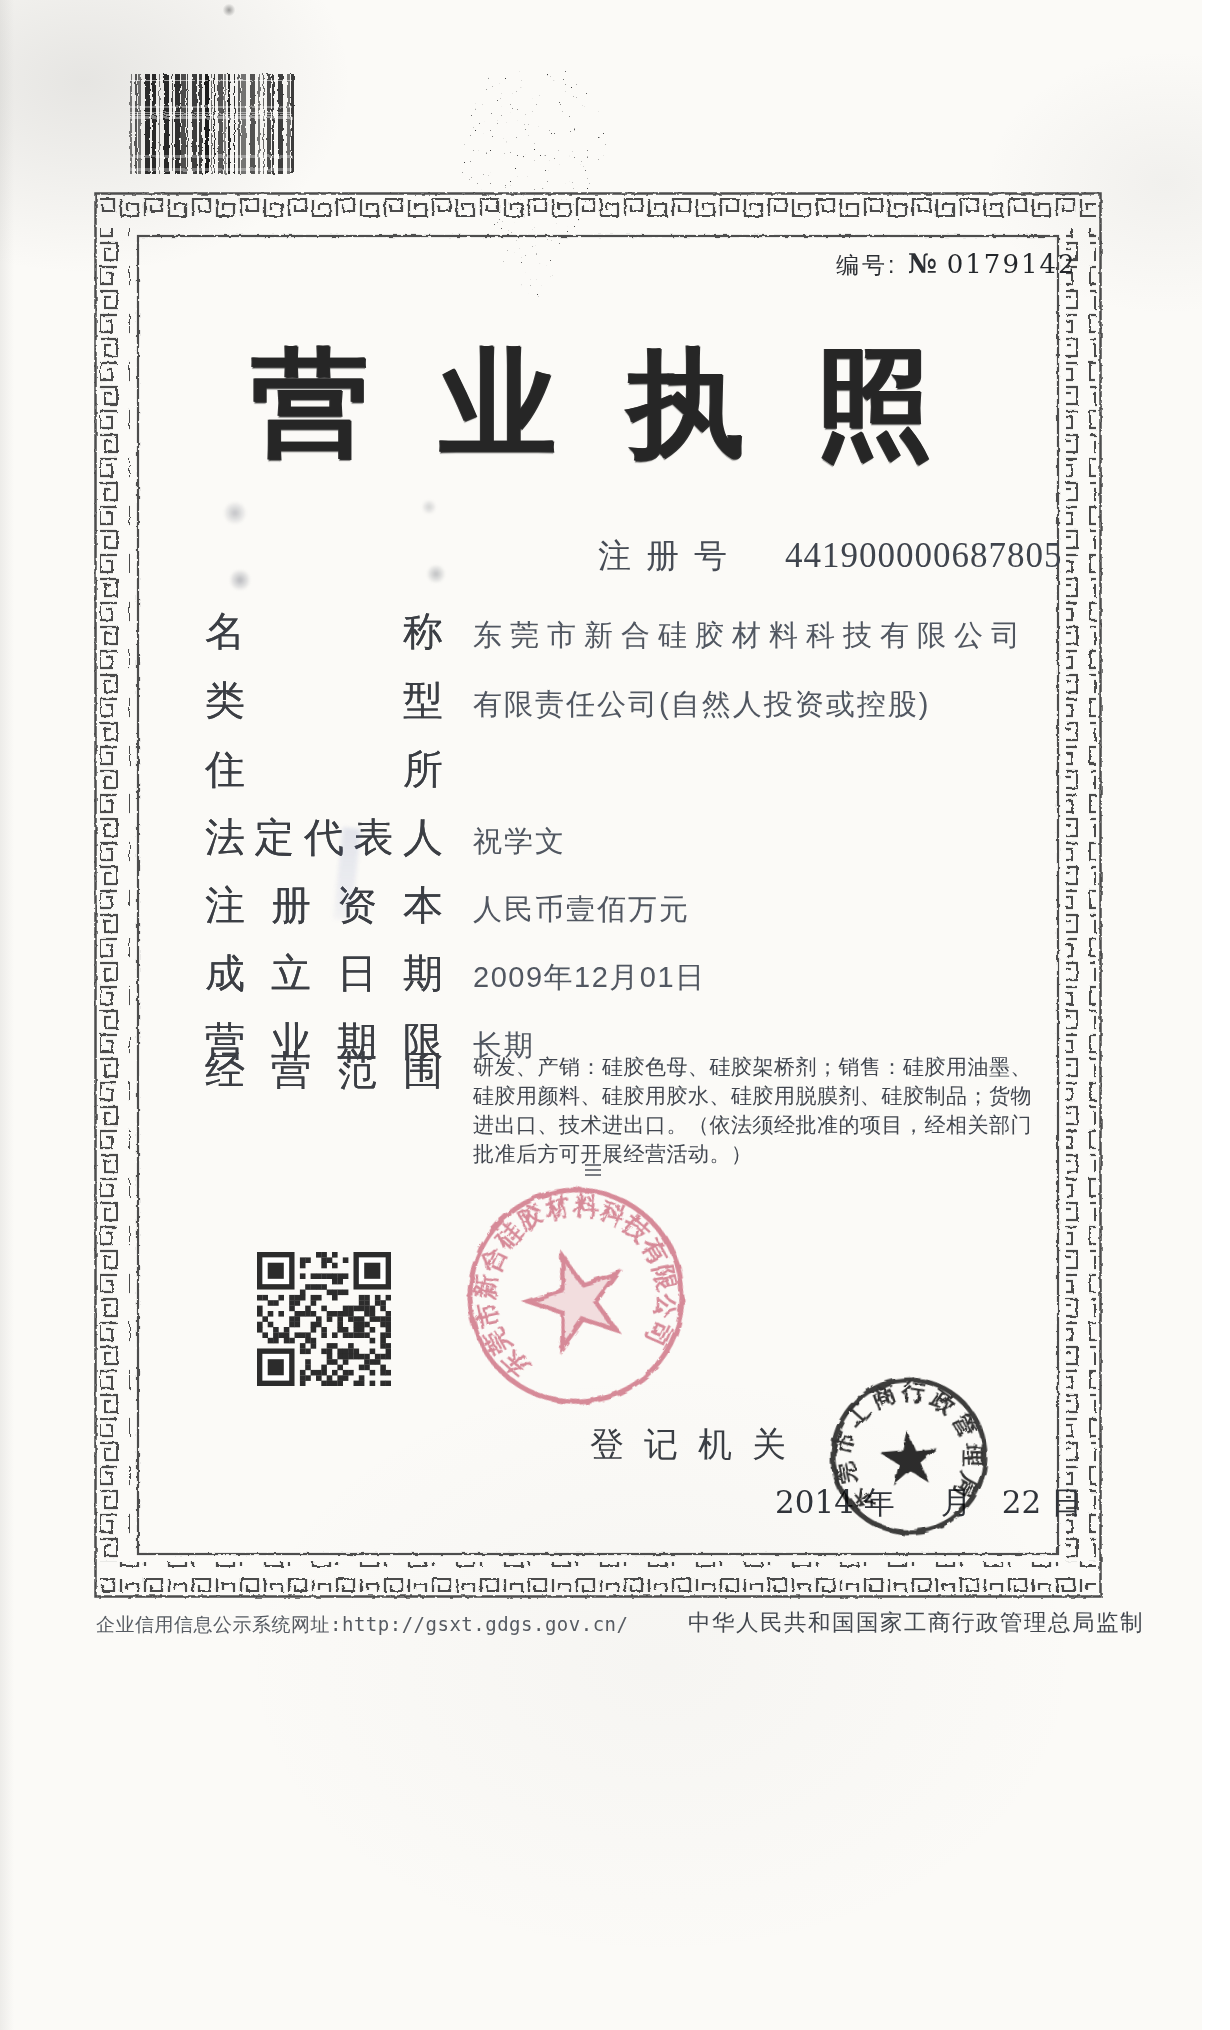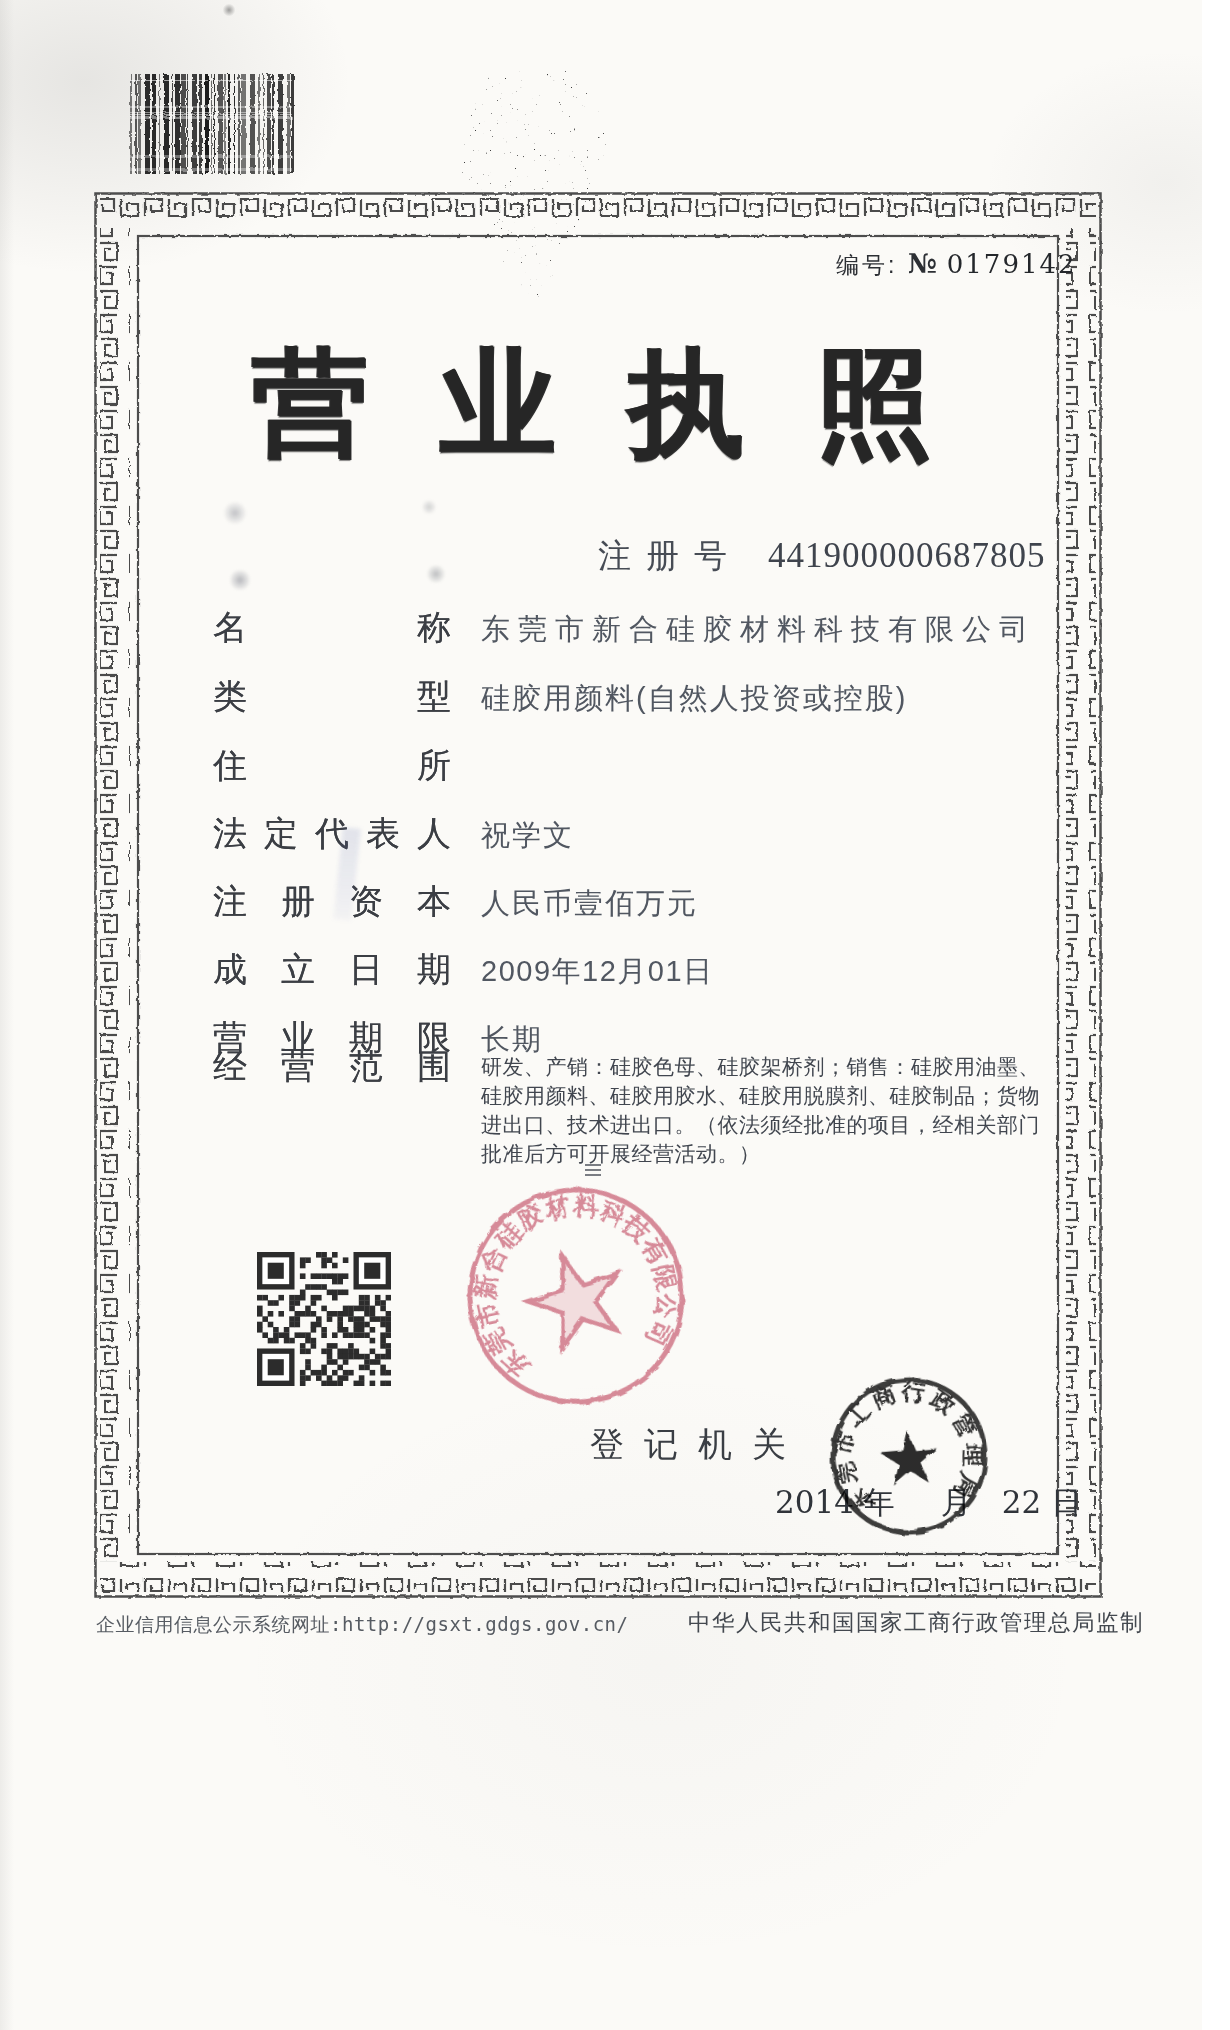--- a/index.html
+++ b/index.html
@@ -19,28 +19,28 @@
   .serial .cjk{font-size:23px;letter-spacing:3px;}
   .serial .nosym{font-family:"DejaVu Serif",serif;font-weight:bold;font-size:27px;}
   .serial .num{font-family:"DejaVu Serif",serif;font-size:26px;letter-spacing:2px;color:#24272b;}
   
   .title{
     left:252px;top:340px;font-size:116px;line-height:1.1;font-weight:900;color:#262626;
     letter-spacing:72px;white-space:nowrap;
     text-shadow:1px 1px 0 #2e2e2e, -1px 0 0 #383838, 0 2px 1px rgba(40,40,40,.55);
   }
   
-  .regline{left:598px;top:534px;display:flex;align-items:baseline;}
+  .regline{left:598px;top:534px;display:flex;align-items:baseline;gap:17px;}
   .regline .rlabel{font-size:33px;color:#474c55;letter-spacing:15px;font-weight:500;}
   .regline .rvalue{font-family:Liberation Serif, serif;font-size:35px;color:#3f444d;letter-spacing:1px;margin-left:26px;}
   
   .row{position:absolute;left:205px;display:flex;align-items:baseline;}
   .flabel{
-    width:238px;flex:0 0 238px;font-size:34px;line-height:1.15;color:#3b3e44;font-weight:500;
-    text-align:justify;text-align-last:justify;text-shadow:0 0 .6px #4a4d52;margin-left:8px;
+    width:238px;flex:0 0 238px;font-size:40px;line-height:1.15;color:#3b3e44;font-weight:500;
+    text-align:justify;text-align-last:justify;text-shadow:0 0 .6px #4a4d52;
   }
   .fvalue{margin-left:30px;width:578px;font-size:29px;line-height:1.3;color:#515761;}
   .row.r0 .fvalue{letter-spacing:8px;white-space:nowrap;}
   .row.r1 .fvalue{letter-spacing:2px;white-space:nowrap;}
   .row.r2 .fvalue{letter-spacing:0.5px;white-space:nowrap;}
   .row.r3 .fvalue,.row.r4 .fvalue,.row.r6 .fvalue{letter-spacing:2px;white-space:nowrap;}
   .row.r5 .fvalue{letter-spacing:1.5px;white-space:nowrap;}
   .row.scope{align-items:flex-start;}
   .row.scope .fvalue{font-size:21px;line-height:1.38;letter-spacing:.5px;color:#41464f;font-weight:500;margin-top:6px;}
   
@@ -166,21 +166,21 @@
     <span class="rlabel">注册号</span>
     <span class="rvalue">441900000687805</span>
   </div>
 
   <div class="row r0" style="top:608px">
     <div class="flabel">名称</div>
     <div class="fvalue">东莞市新合硅胶材料科技有限公司</div>
   </div>
   <div class="row r1" style="top:677px">
     <div class="flabel">类型</div>
-    <div class="fvalue">硅胶用颜料(自然人投资或控股)</div>
+    <div class="fvalue">有限责任公司(自然人投资或控股)</div>
   </div>
   <div class="row r2" style="top:746px">
     <div class="flabel">住所</div>
   </div>
   <div class="row r3" style="top:814px">
     <div class="flabel">法定代表人</div>
     <div class="fvalue">祝学文</div>
   </div>
   <div class="row r4" style="top:882px">
     <div class="flabel">注册资本</div>

